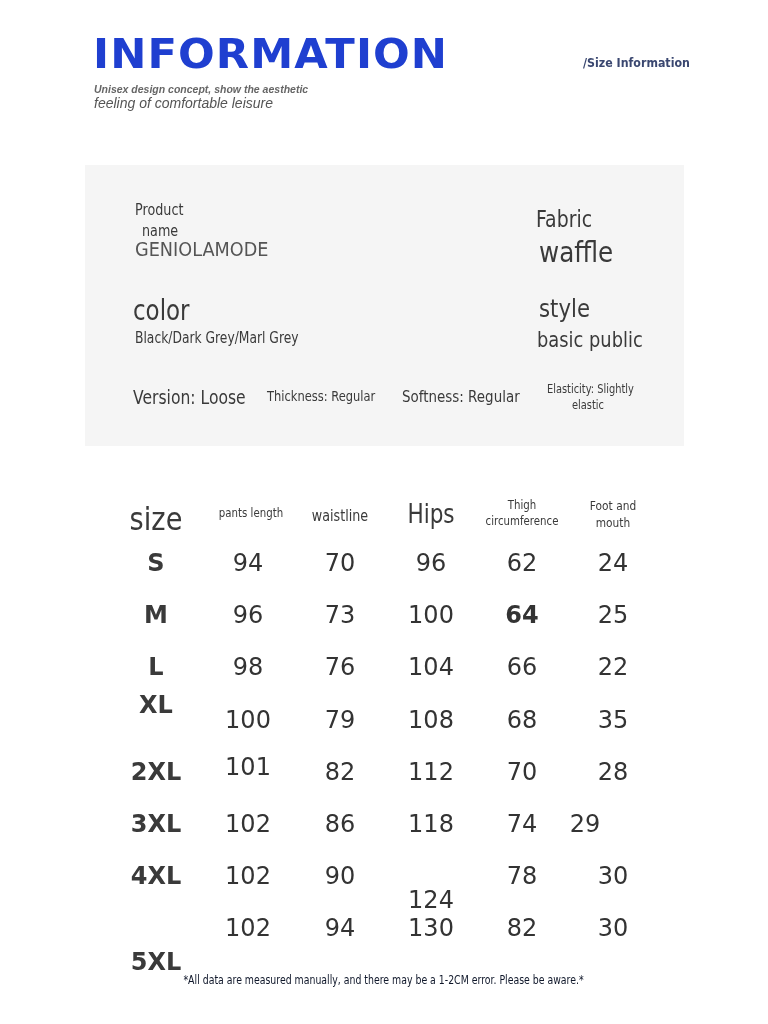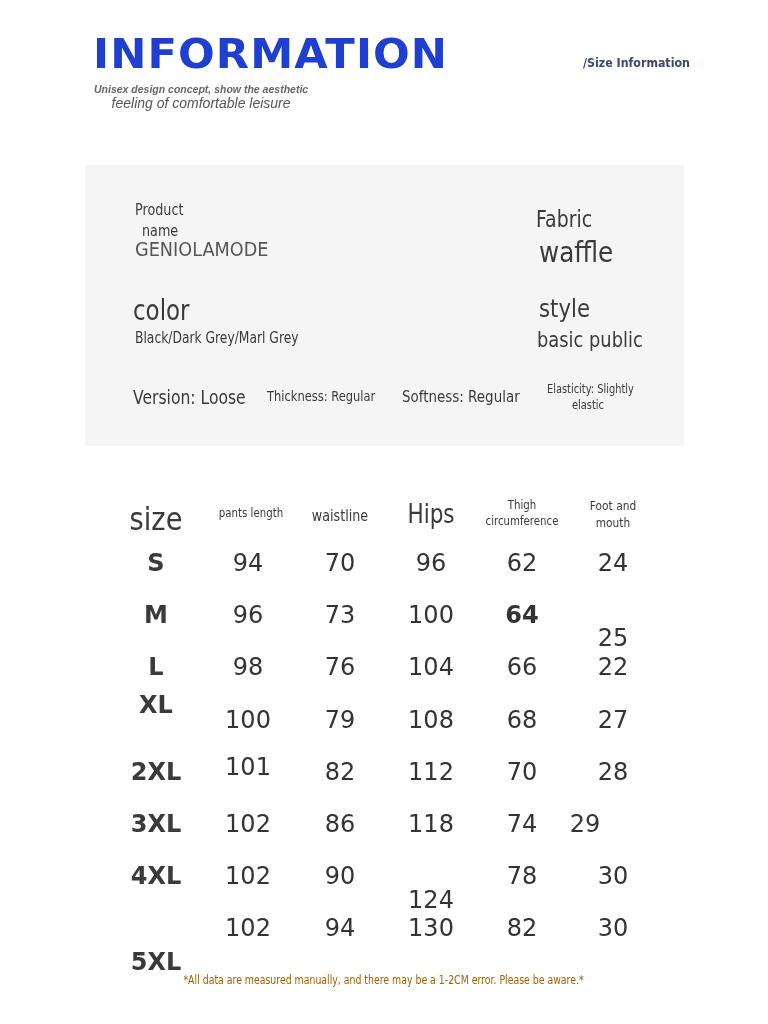--- a/index.html
+++ b/index.html
@@ -3,32 +3,32 @@
   <meta charset="utf-8">
   <style>
     html, body { margin:0; padding:0; background:#ffffff; }
     body { width:768px; height:1024px; position:relative; overflow:hidden;
            font-family:"Liberation Sans", sans-serif; color:#333; }
     .abs { position:absolute; }
     .title { left:93px; top:30px; font-family:"DejaVu Sans", sans-serif; font-weight:bold;
              font-size:40px; letter-spacing:1px; color:#1f3fd0; line-height:48px;
              transform:scaleX(1.08); transform-origin:left center; }
     .subtitle { left:94px; top:82px; font-size:10.5px; font-style:italic; font-weight:bold;
-                color:#666; line-height:14px;text-align:center; }
+                color:#666; line-height:14px; }
     .subtitle div { white-space:nowrap; }
     .subtitle .l2 { font-size:14px; font-weight:normal; font-style:italic; color:#555; }
     .tag { left:583px; top:55px; font-size:13px; color:#3a4770; font-weight:bold;
            font-family:"DejaVu Sans", sans-serif; transform:scaleX(0.85); transform-origin:left center; white-space:nowrap; }
     .panel { left:85px; top:165px; width:599px; height:281px; background:#f5f5f5; }
     .narrow { font-family:"DejaVu Sans", sans-serif; transform-origin:left center; white-space:nowrap; color:#3a3a3a; }
     .hdr { position:absolute; text-align:center; color:#3a3a3a; font-family:"DejaVu Sans", sans-serif; white-space:nowrap; }
     .cell { position:absolute; text-align:center; width:80px; font-size:24px; color:#333;
             font-family:"DejaVu Sans", sans-serif; }
     .cell.size { font-weight:bold; color:#3a3a3a; }
-    .note { left:0; width:768px; top:973px; text-align:center; font-size:12px; color:#a16207;
+    .note { left:0; width:768px; top:973px; text-align:center; font-size:12px; color:#0f172a;
             font-family:"DejaVu Sans", sans-serif; }
     .note span { display:inline-block; transform:scaleX(0.78); white-space:nowrap; }
   </style>
 </head>
 <body>
 
 <div class="abs title">INFORMATION</div>
 <div class="abs subtitle">
   <div>Unisex design concept, show the aesthetic</div>
   <div class="l2">feeling of comfortable leisure</div>
@@ -75,37 +75,37 @@
       <div class="cell" style="left: 391px; top: 549px;">96</div>
       <div class="cell" style="left: 482px; top: 549px;">62</div>
       <div class="cell" style="left: 573px; top: 549px;">24</div>
     </div>
     <div>
       <div class="cell size" style="left: 116px; top: 601.2px;">M</div>
       <div class="cell" style="left: 208px; top: 601.2px;">96</div>
       <div class="cell" style="left: 300px; top: 601.2px;">73</div>
       <div class="cell" style="left: 391px; top: 601.2px;">100</div>
       <div class="cell" style="left: 482px; top: 601.2px; font-weight: bold;">64</div>
-      <div class="cell" style="left: 573px; top: 624px;">25</div>
+      <div class="cell" style="left: 573px; top: 601px;">25</div>
     </div>
     <div>
       <div class="cell size" style="left: 116px; top: 653.4px;">L</div>
       <div class="cell" style="left: 208px; top: 653.4px;">98</div>
       <div class="cell" style="left: 300px; top: 653.4px;">76</div>
       <div class="cell" style="left: 391px; top: 653.4px;">104</div>
       <div class="cell" style="left: 482px; top: 653.4px;">66</div>
       <div class="cell" style="left: 573px; top: 653.4px;">22</div>
     </div>
     <div>
       <div class="cell size" style="left: 116px; top: 691px;">XL</div>
       <div class="cell" style="left: 208px; top: 705.6px;">100</div>
       <div class="cell" style="left: 300px; top: 705.6px;">79</div>
       <div class="cell" style="left: 391px; top: 705.6px;">108</div>
       <div class="cell" style="left: 482px; top: 705.6px;">68</div>
-      <div class="cell" style="left: 573px; top: 705.6px;">27</div>
+      <div class="cell" style="left: 573px; top: 705.6px;">35</div>
     </div>
     <div>
       <div class="cell size" style="left: 116px; top: 757.8px;">2XL</div>
       <div class="cell" style="left: 208px; top: 753px;">101</div>
       <div class="cell" style="left: 300px; top: 757.8px;">82</div>
       <div class="cell" style="left: 391px; top: 757.8px;">112</div>
       <div class="cell" style="left: 482px; top: 757.8px;">70</div>
       <div class="cell" style="left: 573px; top: 757.8px;">28</div>
     </div>
     <div>

